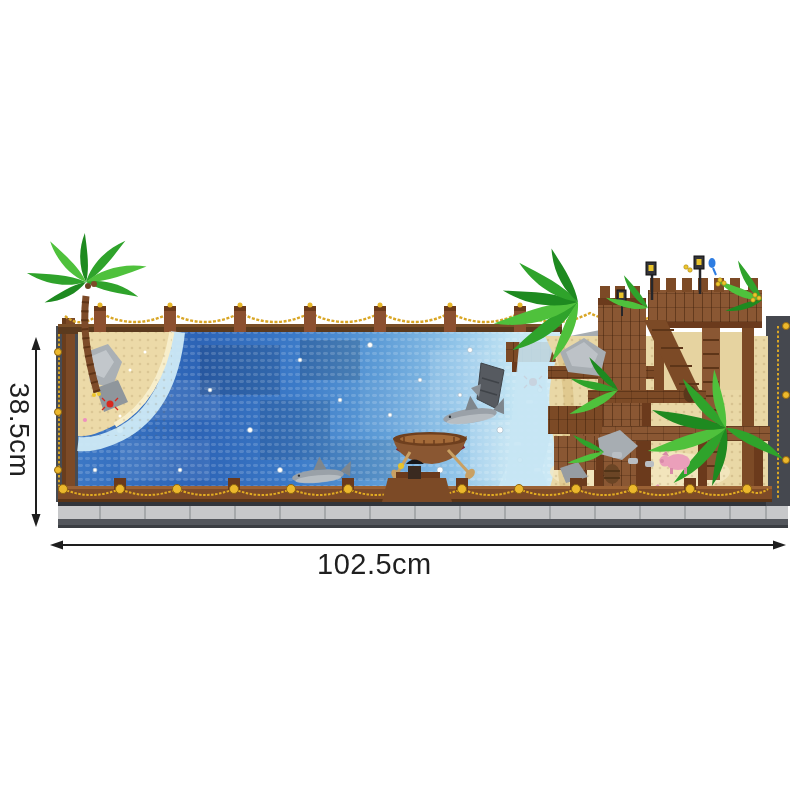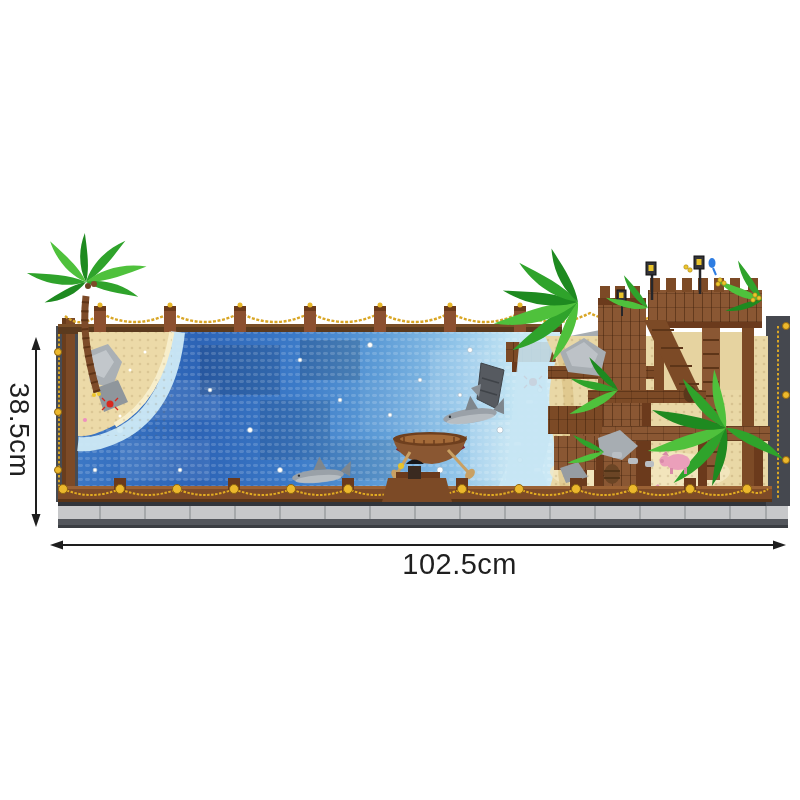--- a/index.html
+++ b/index.html
@@ -5,21 +5,21 @@
   html,body{margin:0;padding:0;background:#ffffff;}
   body{width:800px;height:800px;position:relative;overflow:hidden;
        font-family:"Liberation Sans", sans-serif;}
   .stage{position:absolute;left:0;top:0;width:800px;height:800px;}
   svg{position:absolute;left:0;top:0;}
   .dim-label{position:absolute;color:#1f1f1f;font-size:28px;font-weight:400;
              letter-spacing:0.5px;white-space:nowrap;}
   .dim-label.vertical{left:-36px;top:415px;width:110px;height:30px;
              line-height:30px;text-align:center;transform:rotate(90deg);}
   .dim-label.horizontal{left:317px;top:548px;width:200px;height:32px;
-             line-height:32px;text-align:right;font-size:29px;}
+             line-height:32px;text-align:left;font-size:29px;}
 </style>
 </head>
 <body>
 
 <div class="stage">
 <svg width="800" height="800" viewBox="0 0 800 800" xmlns="http://www.w3.org/2000/svg">
   <defs>
     <linearGradient id="seaGrad" x1="0" y1="0" x2="1" y2="0">
       <stop offset="0" stop-color="#3b77c5"></stop>
       <stop offset="0.25" stop-color="#2d64b6"></stop>

